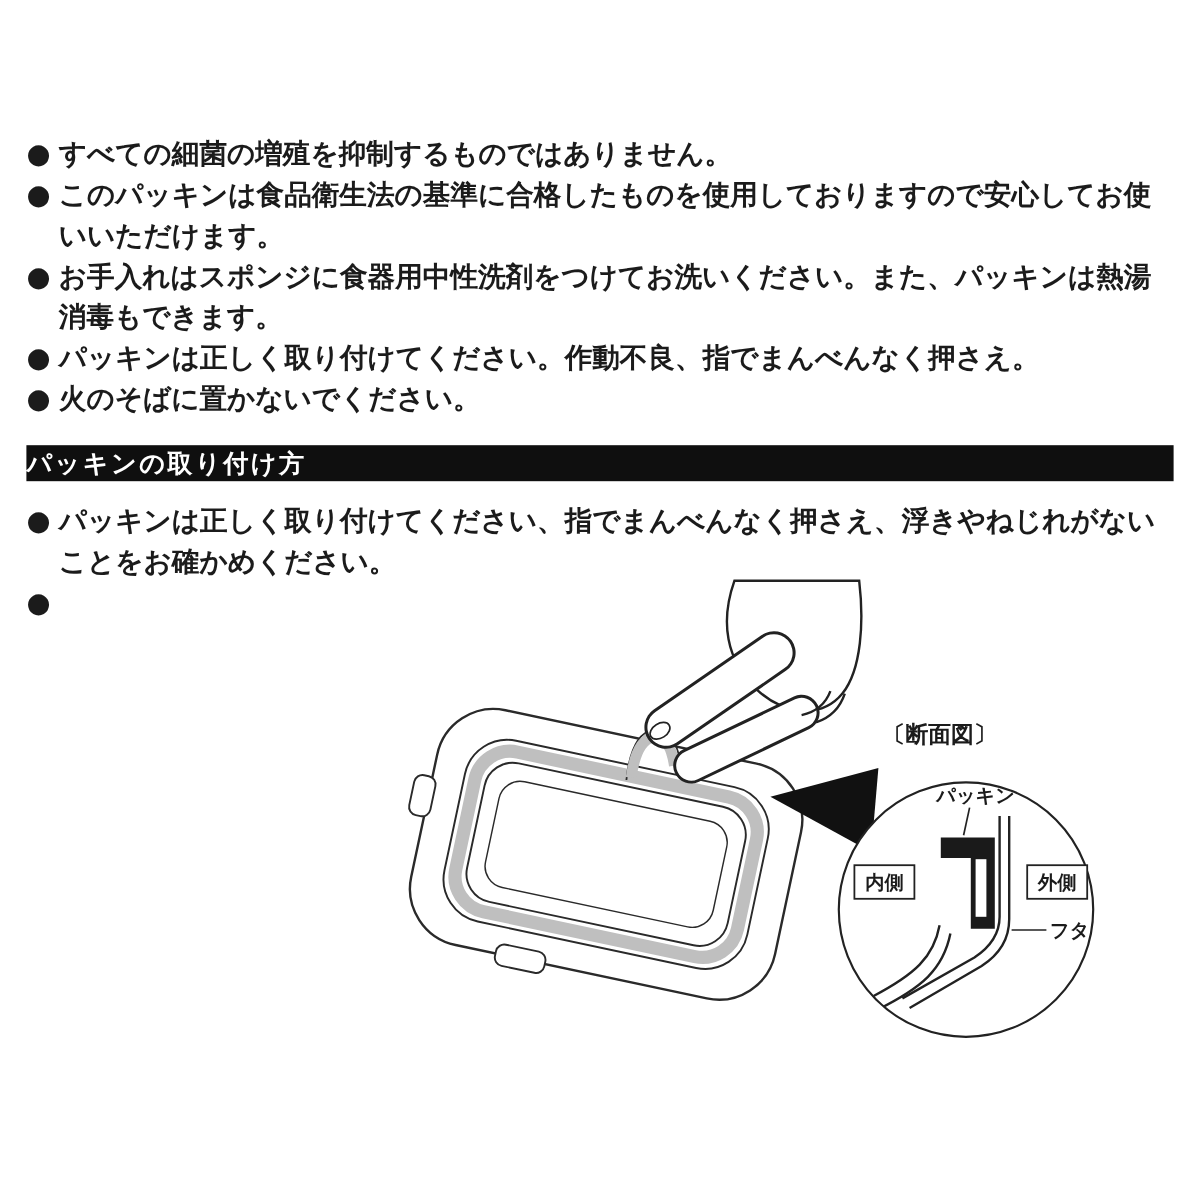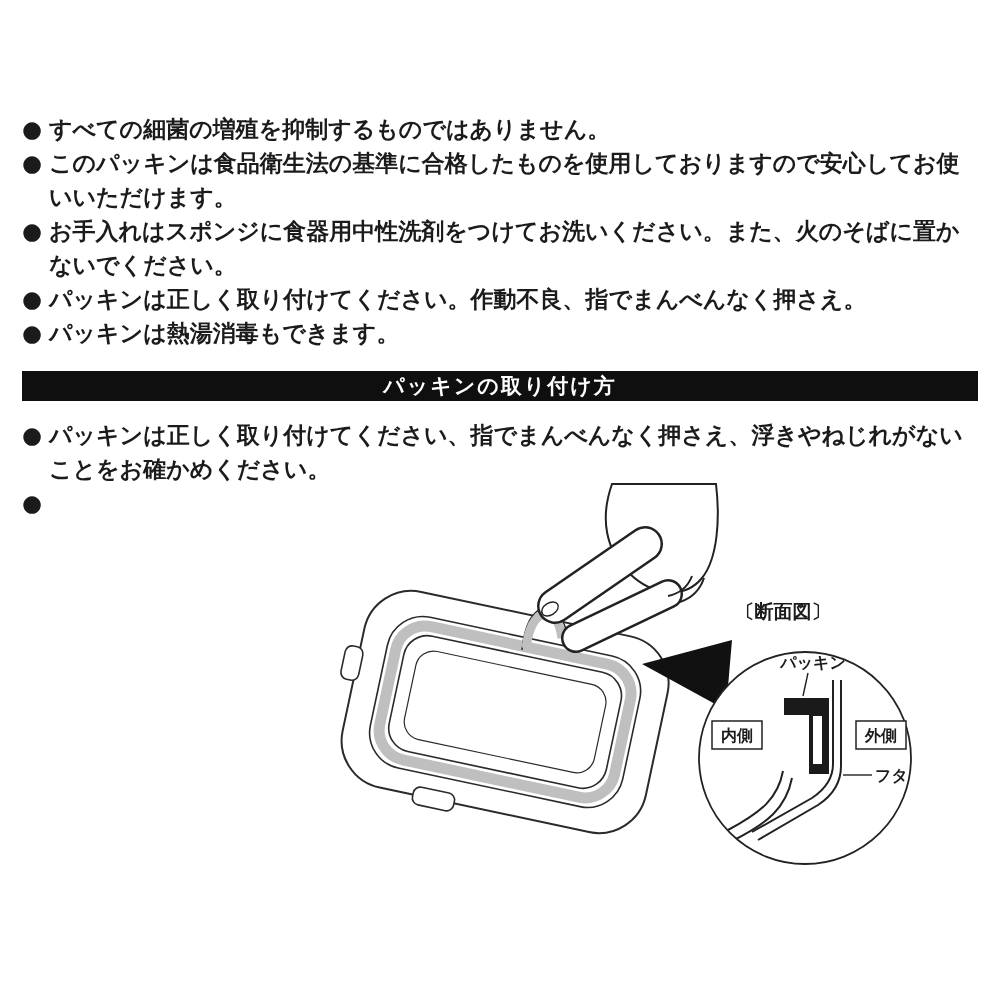--- a/index.html
+++ b/index.html
@@ -9,49 +9,49 @@
     color:#1b1b1b;overflow:hidden;
   }
   .notes{position:absolute;left:22px;width:956px;}
   .notes-1{top:112px;}
   .notes-2{top:418px;}
   .note-item{display:flex;font-size:23px;line-height:34px;font-weight:600;}
   .bullet{flex:0 0 27px;}
   .note-text{flex:1;}
   .section-bar{
     position:absolute;left:22px;top:371px;width:956px;height:30px;
-    background:#0f0f0f;color:#ffffff;display:flex;align-items:center;justify-content:center;
+    background:#0f0f0f;color:#ffffff;display:flex;align-items:center;
     font-size:21px;font-weight:700;letter-spacing:2px;
   }
   .illustration{position:absolute;left:280px;top:478px;width:690px;height:440px;}
   svg text{font-family:"DejaVu Sans","Liberation Sans",sans-serif;fill:#1b1b1b;font-weight:600;}
 </style>
 </head>
 <body>
 
 <div class="notes notes-1">
   <div class="note-item">
     <span class="bullet">●</span>
     <span class="note-text">すべての細菌の増殖を抑制するものではありません。</span>
   </div>
   <div class="note-item">
     <span class="bullet">●</span>
     <span class="note-text">このパッキンは食品衛生法の基準に合格したものを使用しておりますので安心してお使いいただけます。</span>
   </div>
   <div class="note-item">
     <span class="bullet">●</span>
-    <span class="note-text">お手入れはスポンジに食器用中性洗剤をつけてお洗いください。また、火のそばに置かないでください。</span>
+    <span class="note-text">お手入れはスポンジに食器用中性洗剤をつけてお洗いください。また、パッキンは熱湯消毒もできます。</span>
   </div>
   <div class="note-item">
     <span class="bullet">●</span>
     <span class="note-text">パッキンは正しく取り付けてください。作動不良、指でまんべんなく押さえ。</span>
   </div>
   <div class="note-item">
     <span class="bullet">●</span>
-    <span class="note-text">パッキンは熱湯消毒もできます。</span>
+    <span class="note-text">火のそばに置かないでください。</span>
   </div>
 </div>
 
 <div class="section-bar">
   <span>パッキンの取り付け方</span>
 </div>
 
 <div class="notes notes-2">
   <div class="note-item">
     <span class="bullet">●</span>

